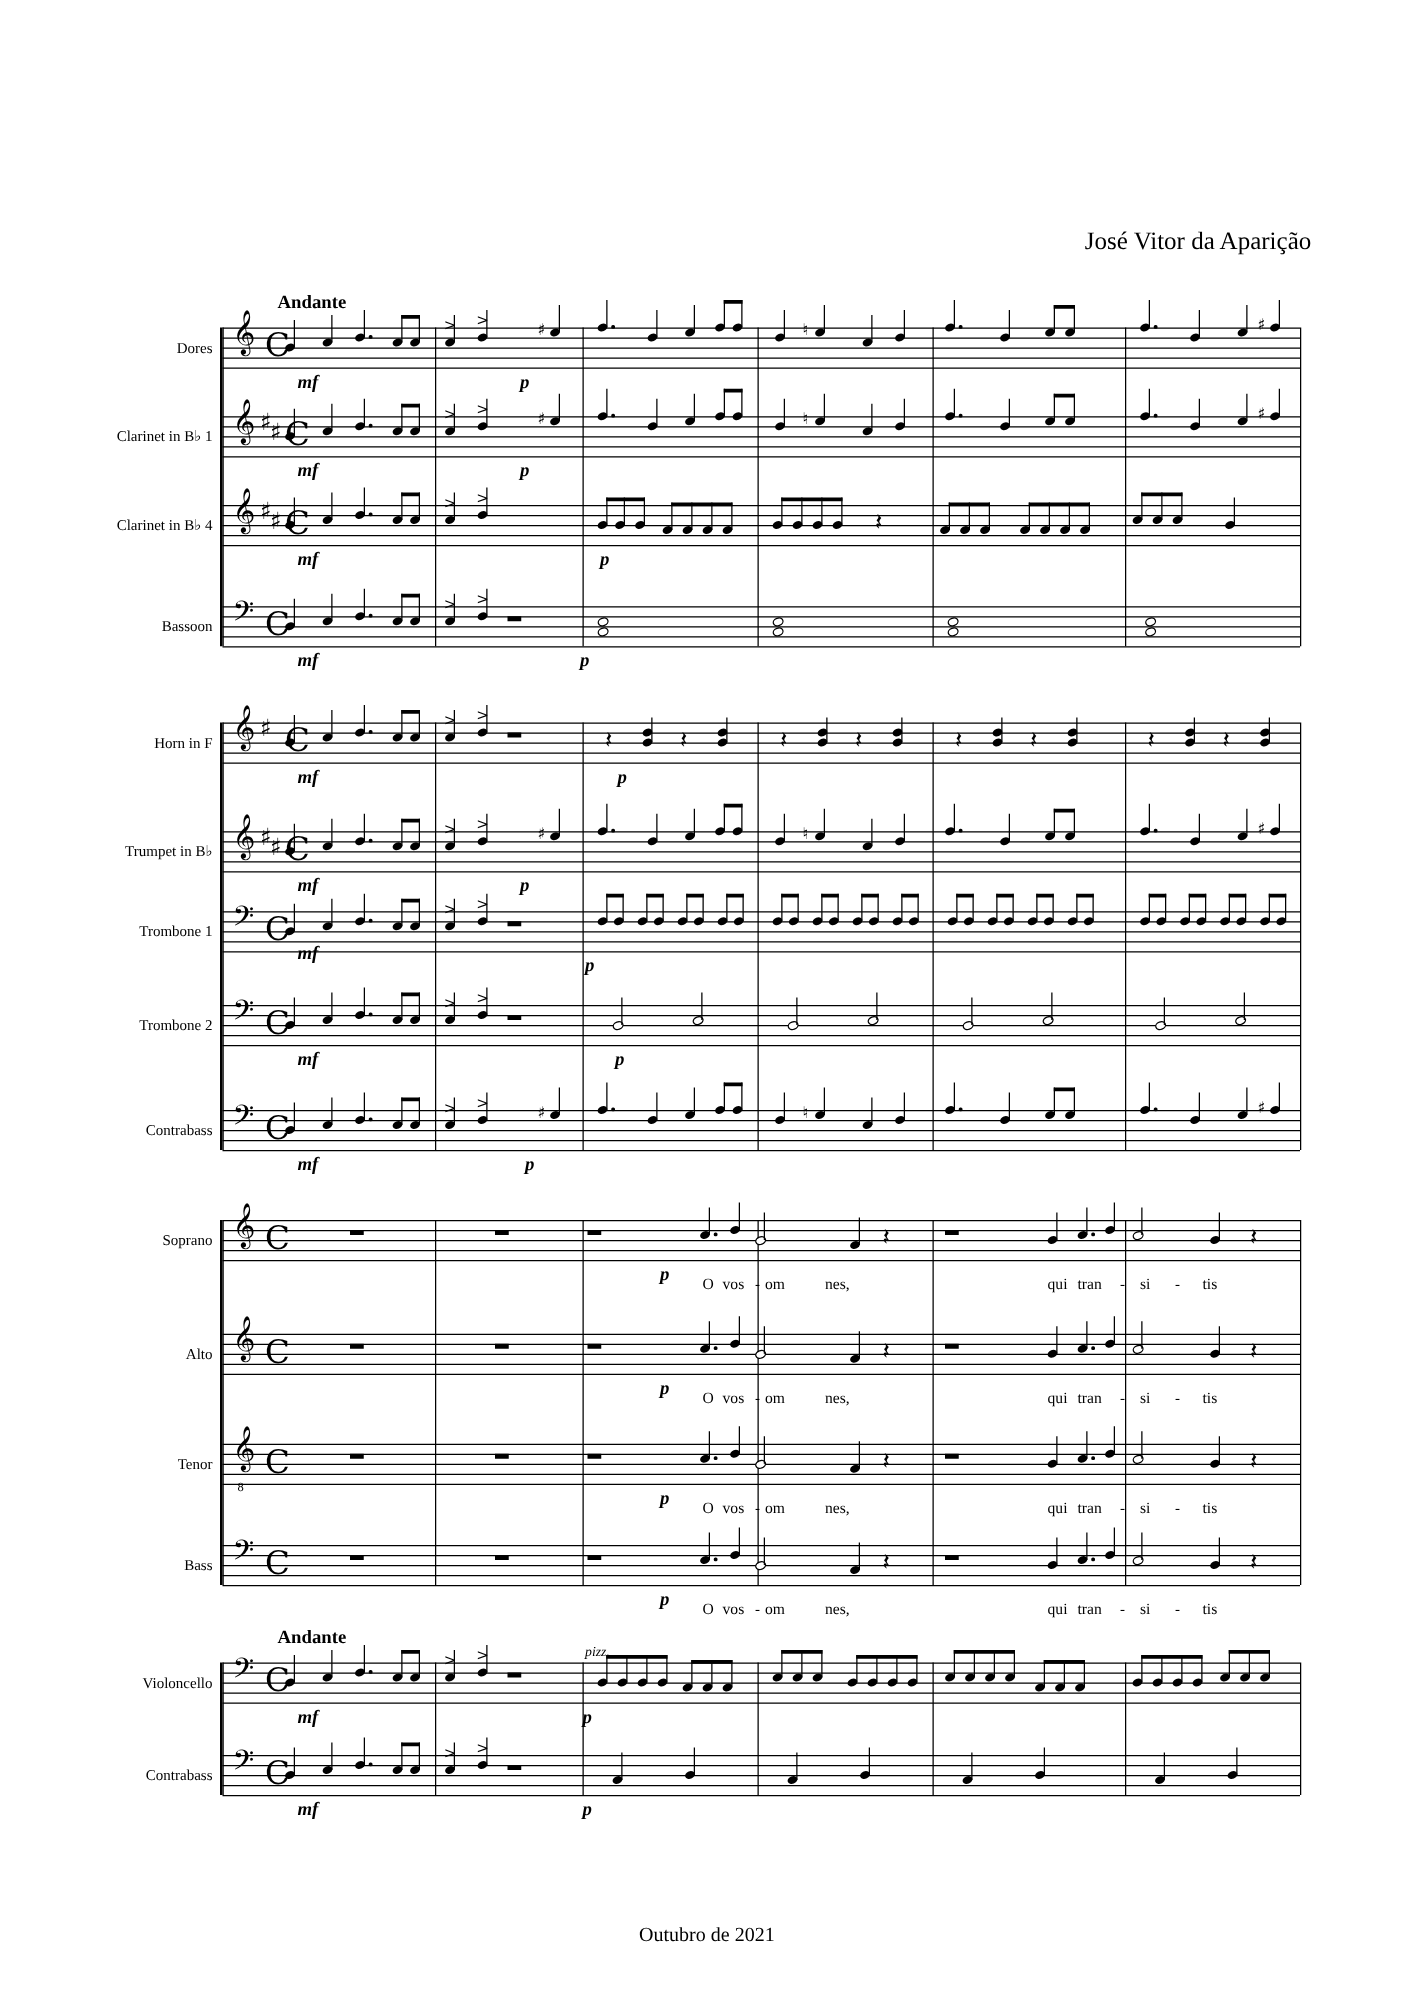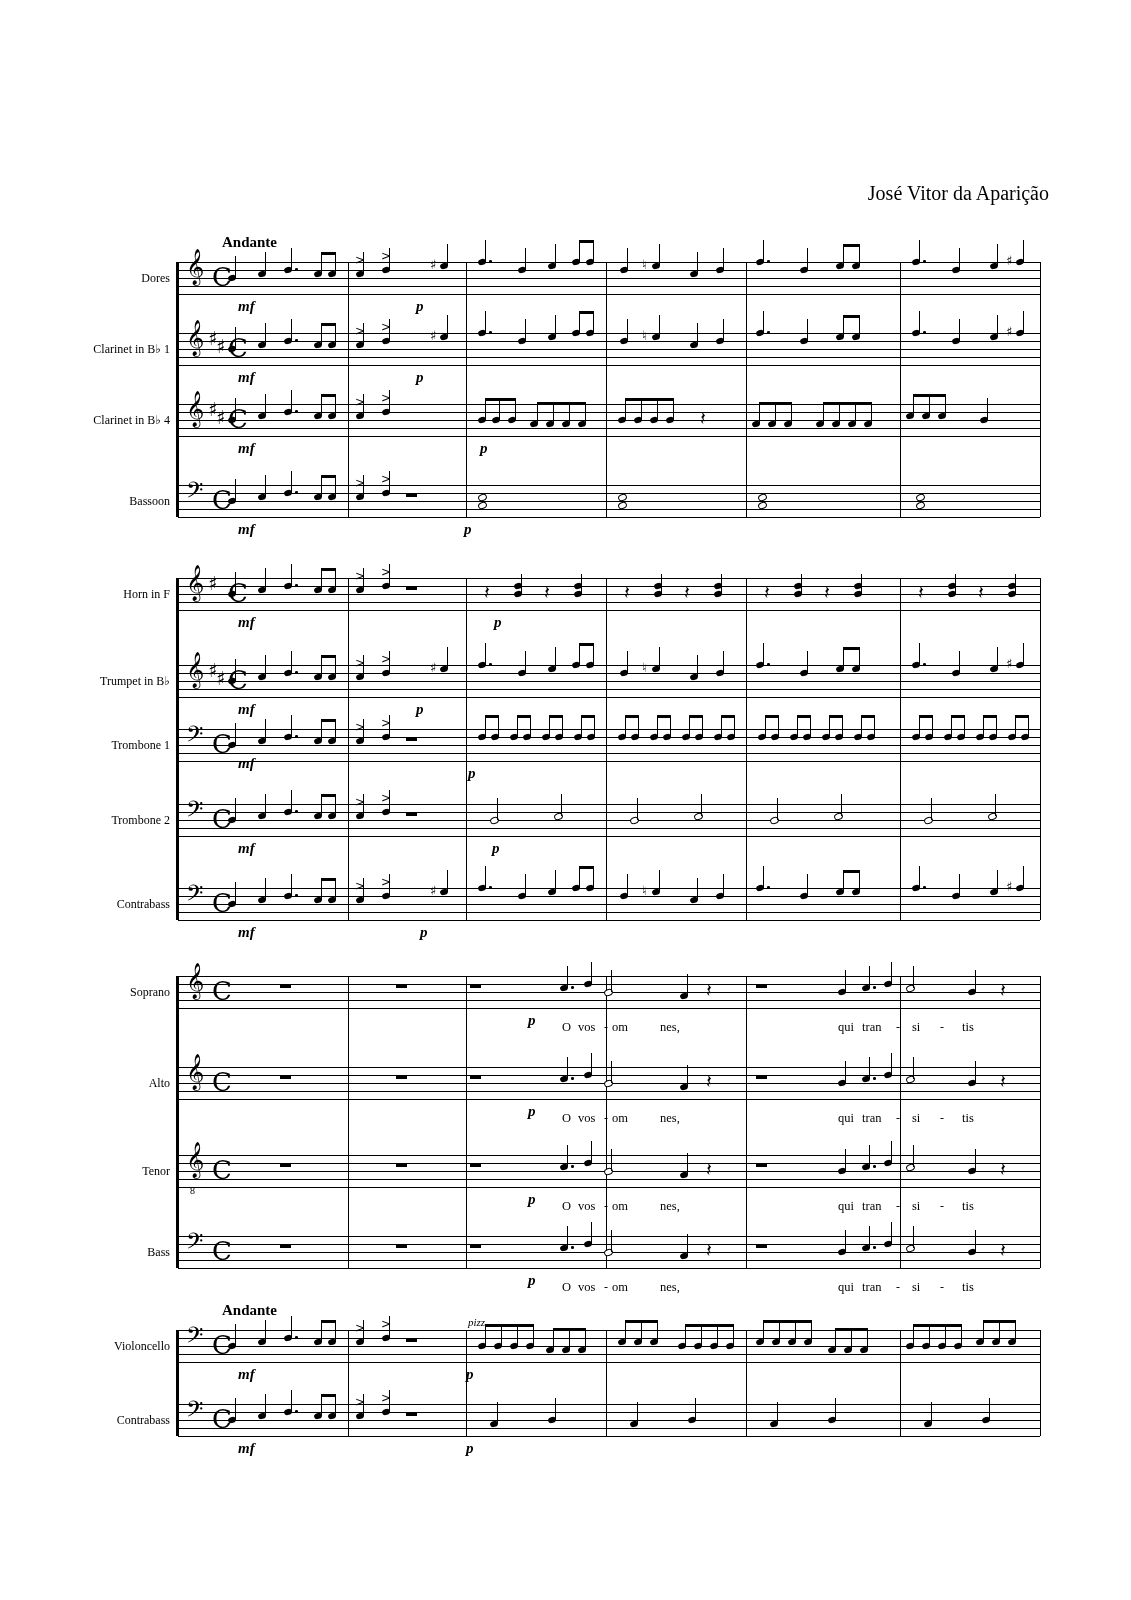--- a/index.html
+++ b/index.html
@@ -1236,13 +1236,14 @@
       <div class="note" style="left: 770px; top: 1421px;"></div>
       <div class="stem" style="left: 777px; top: 1402px; height: 22px;"></div>
       <div class="note" style="left: 828px; top: 1417px;"></div>
       <div class="stem" style="left: 835px; top: 1398px; height: 22px;"></div>
       <div class="note" style="left: 924px; top: 1421px;"></div>
       <div class="stem" style="left: 931px; top: 1402px; height: 22px;"></div>
       <div class="note" style="left: 982px; top: 1417px;"></div>
       <div class="stem" style="left: 989px; top: 1398px; height: 22px;"></div>
     </div>
 
+  <div class="footer2">Outubro de 2021</div>
 </div>
 
 </body></html>

